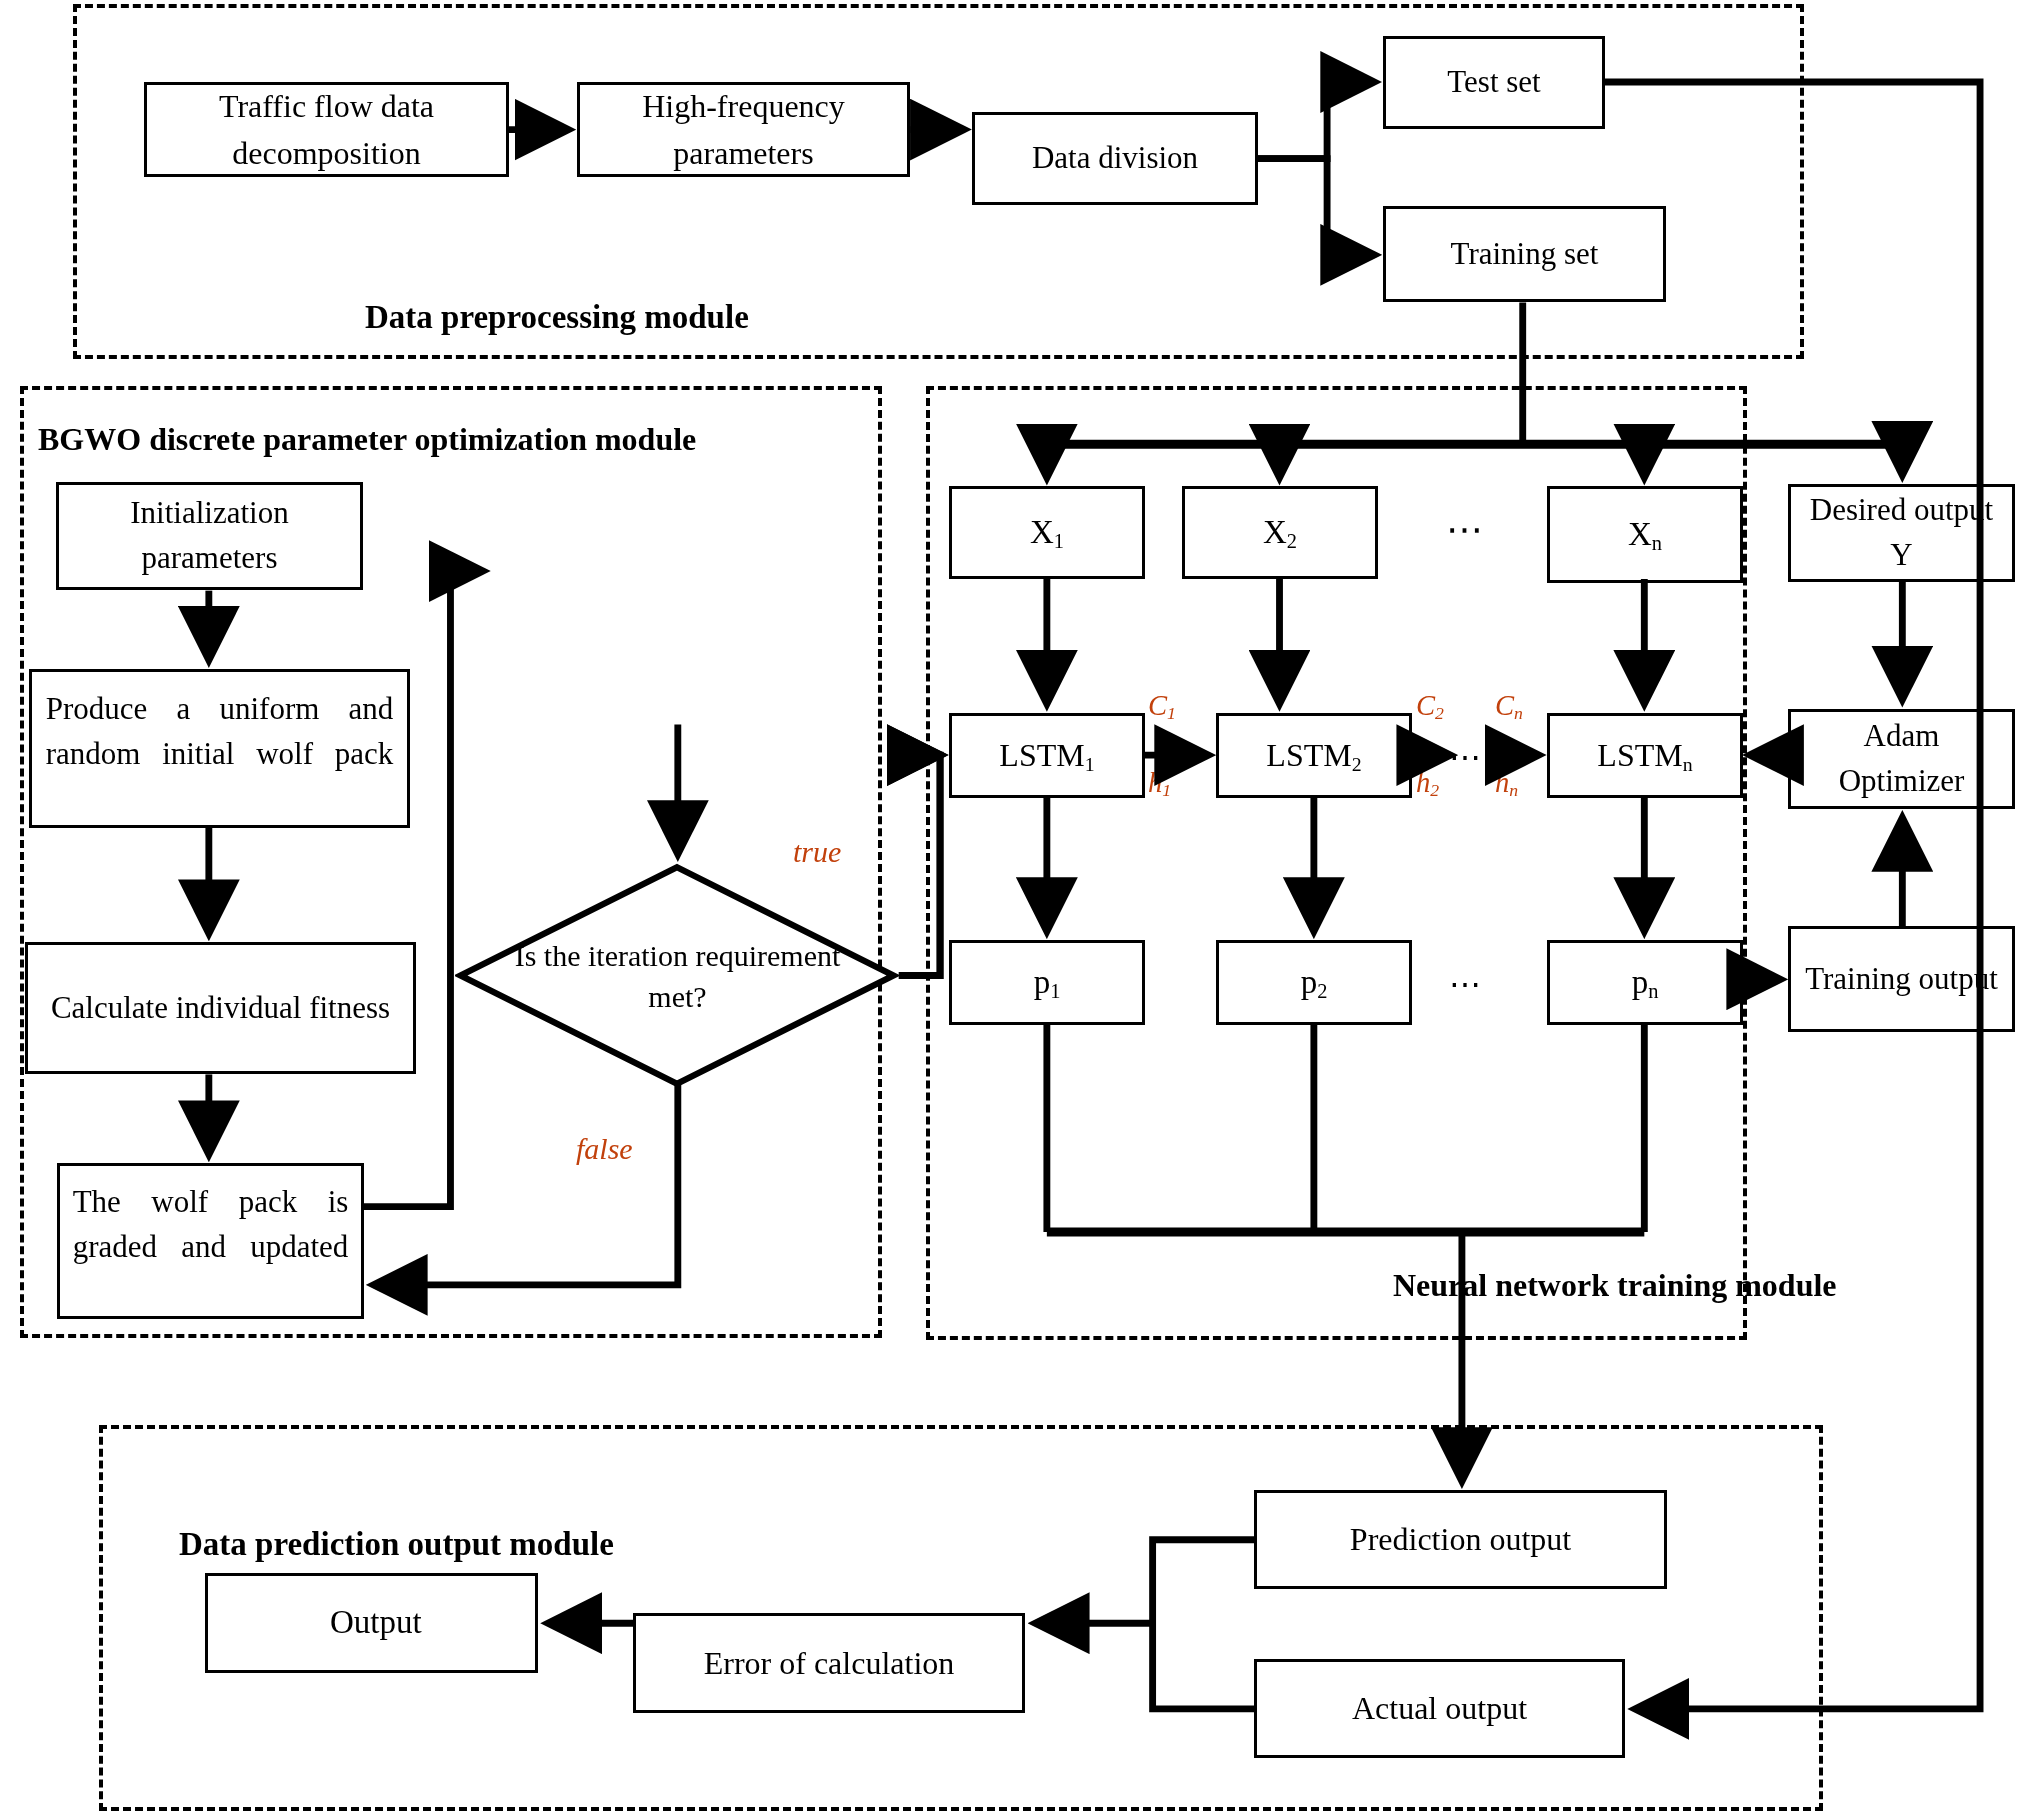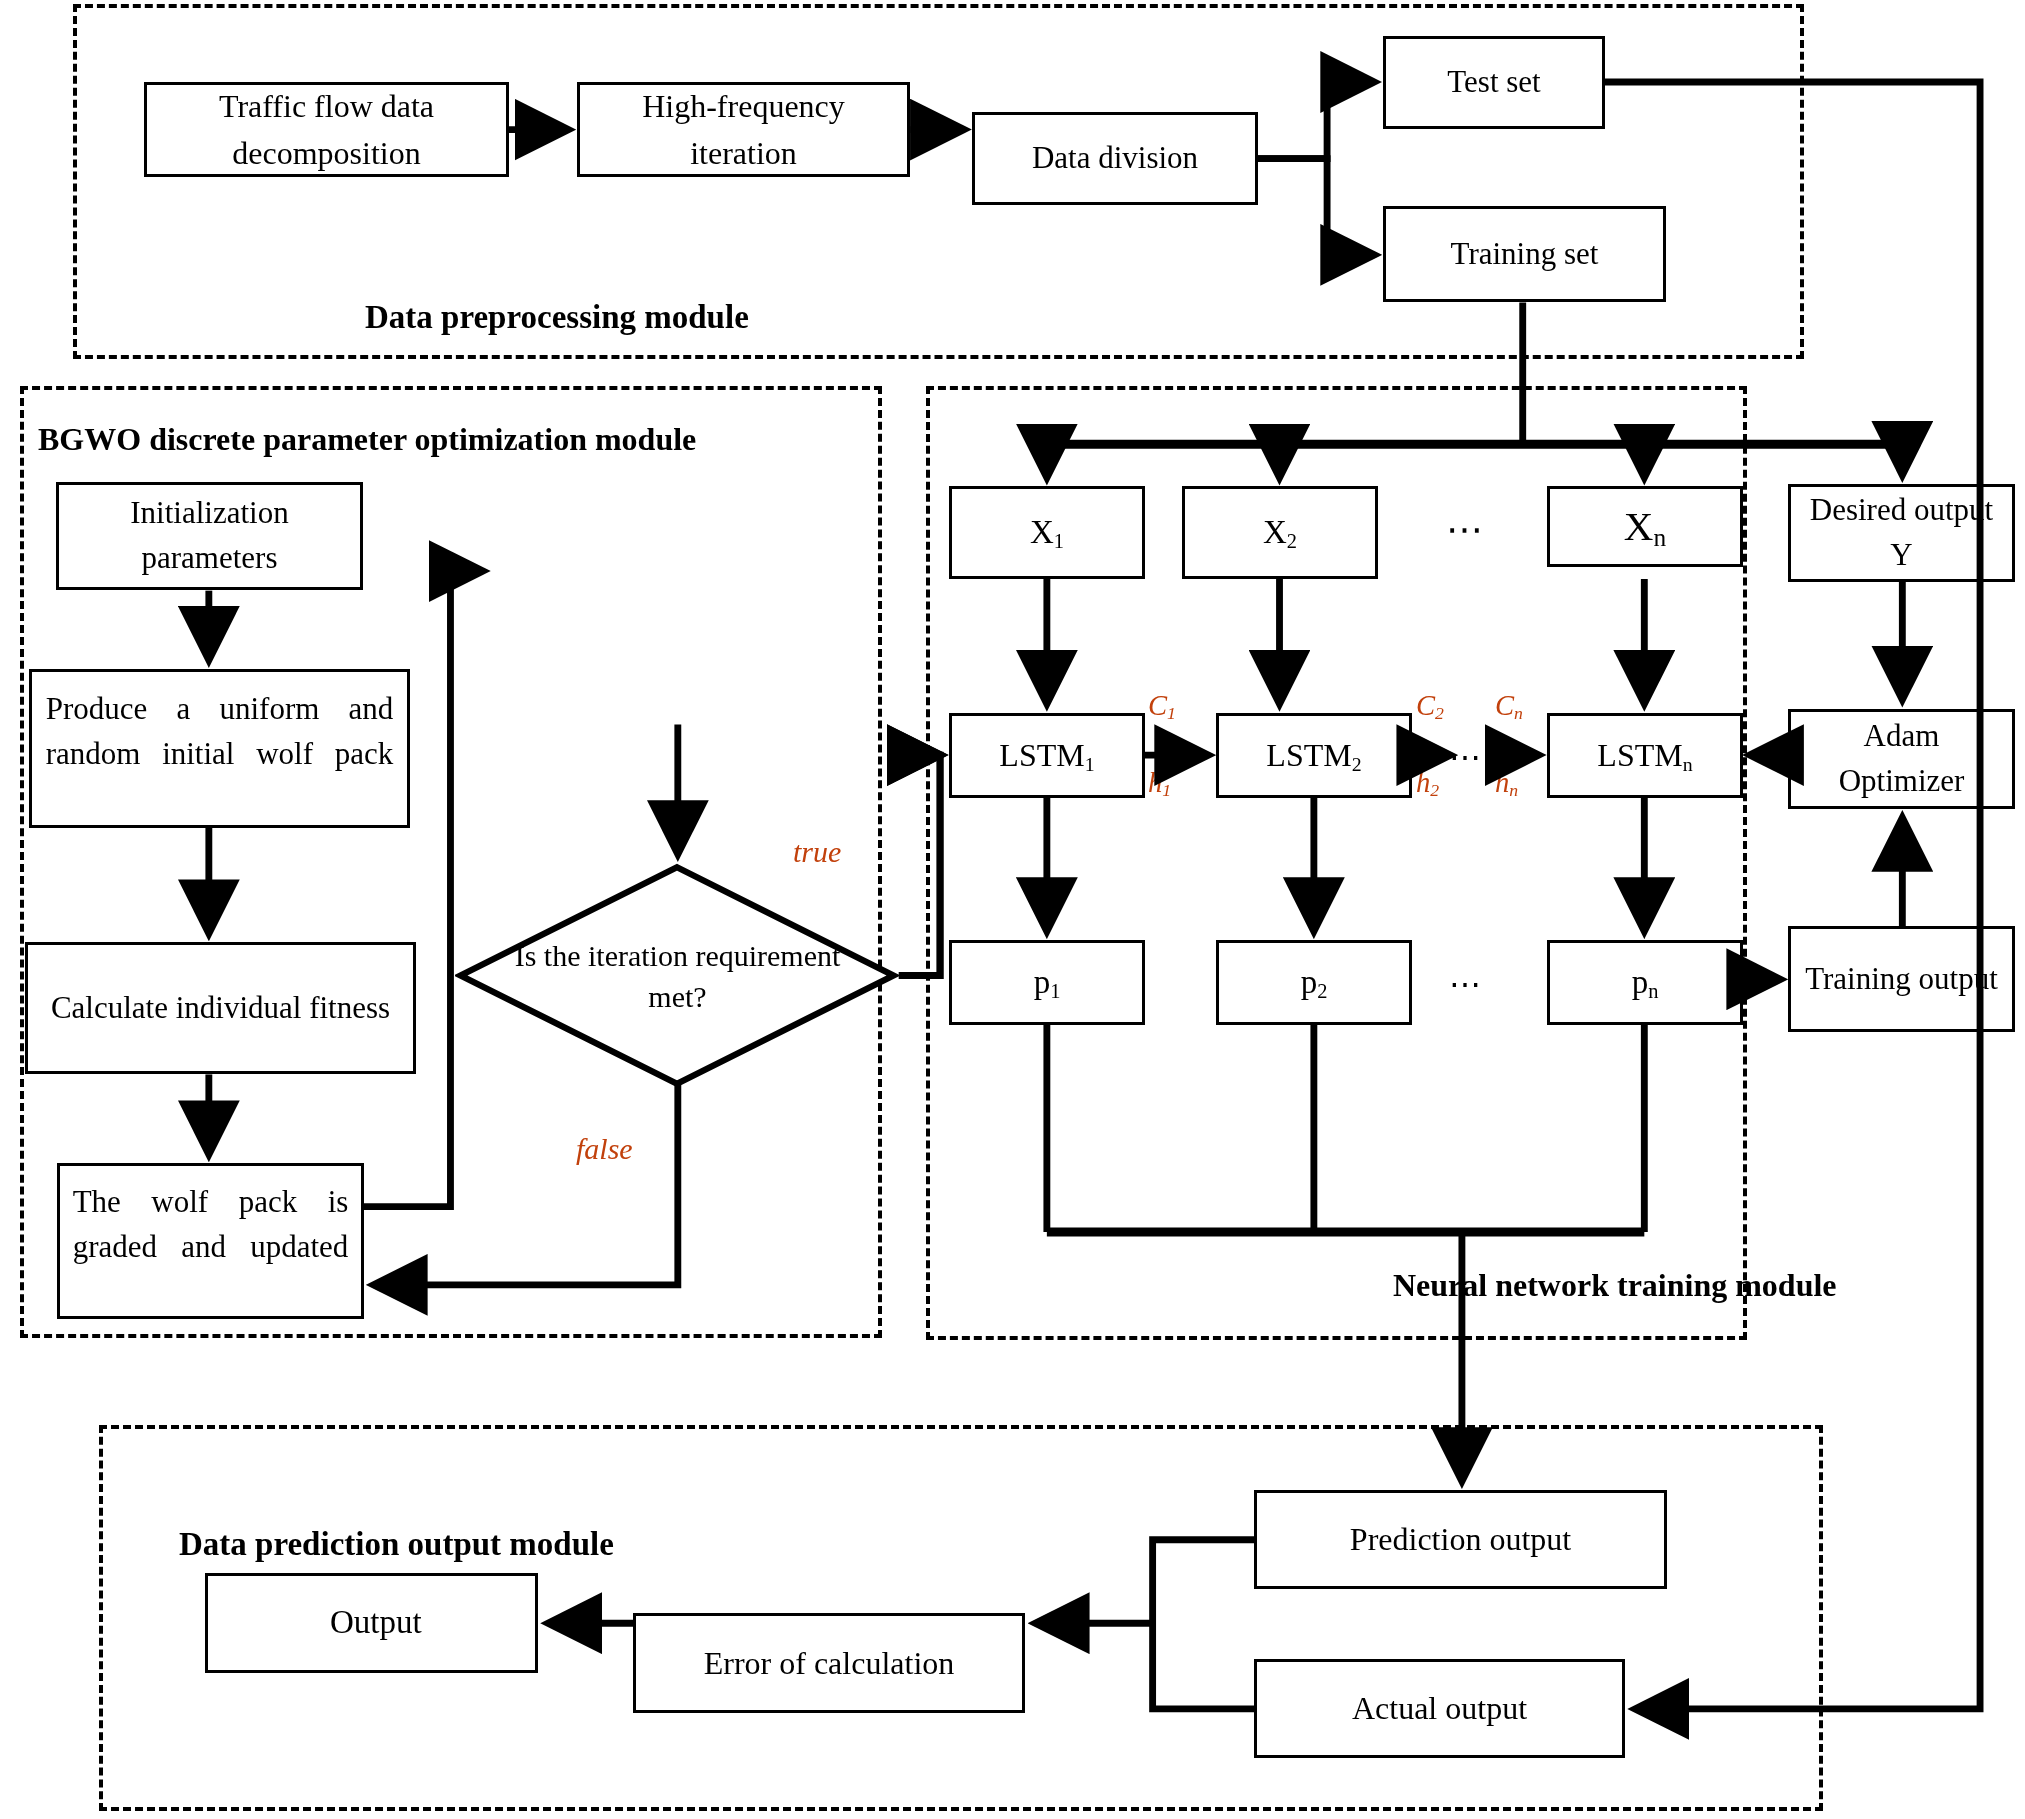--- a/index.html
+++ b/index.html
@@ -72,21 +72,21 @@
   <div class="module" style="left:926px;top:386px;width:821px;height:954px;"></div>
   <div class="module" style="left:99px;top:1425px;width:1724px;height:386px;"></div>
 
   <div class="module-label" style="left:365px;top:301px;font-size:33px;">Data preprocessing module</div>
   <div class="module-label" style="left:38px;top:423px;font-size:32px;">BGWO discrete parameter optimization module</div>
   <div class="module-label" style="left:1393px;top:1269px;font-size:32px;">Neural network training module</div>
   <div class="module-label" style="left:179px;top:1528px;font-size:33px;">Data prediction output module</div>
 
   <div class="node" style="left:144px;top:82px;width:365px;height:95px;font-size:32px;">Traffic flow data decomposition</div>
 
-  <div class="node" style="left:577px;top:82px;width:333px;height:95px;font-size:32px;">High-frequency iteration</div>
+  <div class="node" style="left:577px;top:82px;width:333px;height:95px;font-size:32px;">High-frequency parameters</div>
 
   <div class="node" style="left:972px;top:112px;width:286px;height:93px;font-size:31px;">Data division</div>
 
   <div class="node" style="left:1383px;top:36px;width:222px;height:93px;font-size:31px;">Test set</div>
 
   <div class="node" style="left:1383px;top:206px;width:283px;height:96px;font-size:31px;">Training set</div>
 
   <div class="node" style="left:56px;top:482px;width:307px;height:108px;font-size:31px;">Initialization parameters</div>
 
   <div class="node justify" style="left:29px;top:669px;width:381px;height:159px;font-size:31px;padding:15px 13.7px;">
@@ -109,21 +109,21 @@
 
   <div class="tag" style="left:793px;top:835px;font-size:30px;">true</div>
   <div class="tag" style="left:576px;top:1132px;font-size:30px;">false</div>
 
   <div class="node" style="left:949px;top:486px;width:196px;height:93px;font-size:33px;">
     <span><span>X</span><span class="sub">1</span></span>
   </div>
   <div class="node" style="left:1182px;top:486px;width:196px;height:93px;font-size:33px;">
     <span><span>X</span><span class="sub">2</span></span>
   </div>
-  <div class="node" style="left:1547px;top:486px;width:196px;height:81px;font-size:41px;">
+  <div class="node" style="left:1547px;top:486px;width:196px;height:97px;font-size:33px;">
     <span><span>X</span><span class="sub">n</span></span>
   </div>
   <div class="dots" style="left:1446px;top:508px;font-size:37px;">⋯</div>
 
   <div class="node" style="left:1788px;top:484px;width:227px;height:98px;font-size:31px;">Desired output Y</div>
 
   <div class="node" style="left:949px;top:713px;width:196px;height:85px;font-size:32px;">
     <span><span>LSTM</span><span class="sub">1</span></span>
   </div>
   <div class="node" style="left:1216px;top:713px;width:196px;height:85px;font-size:32px;">

